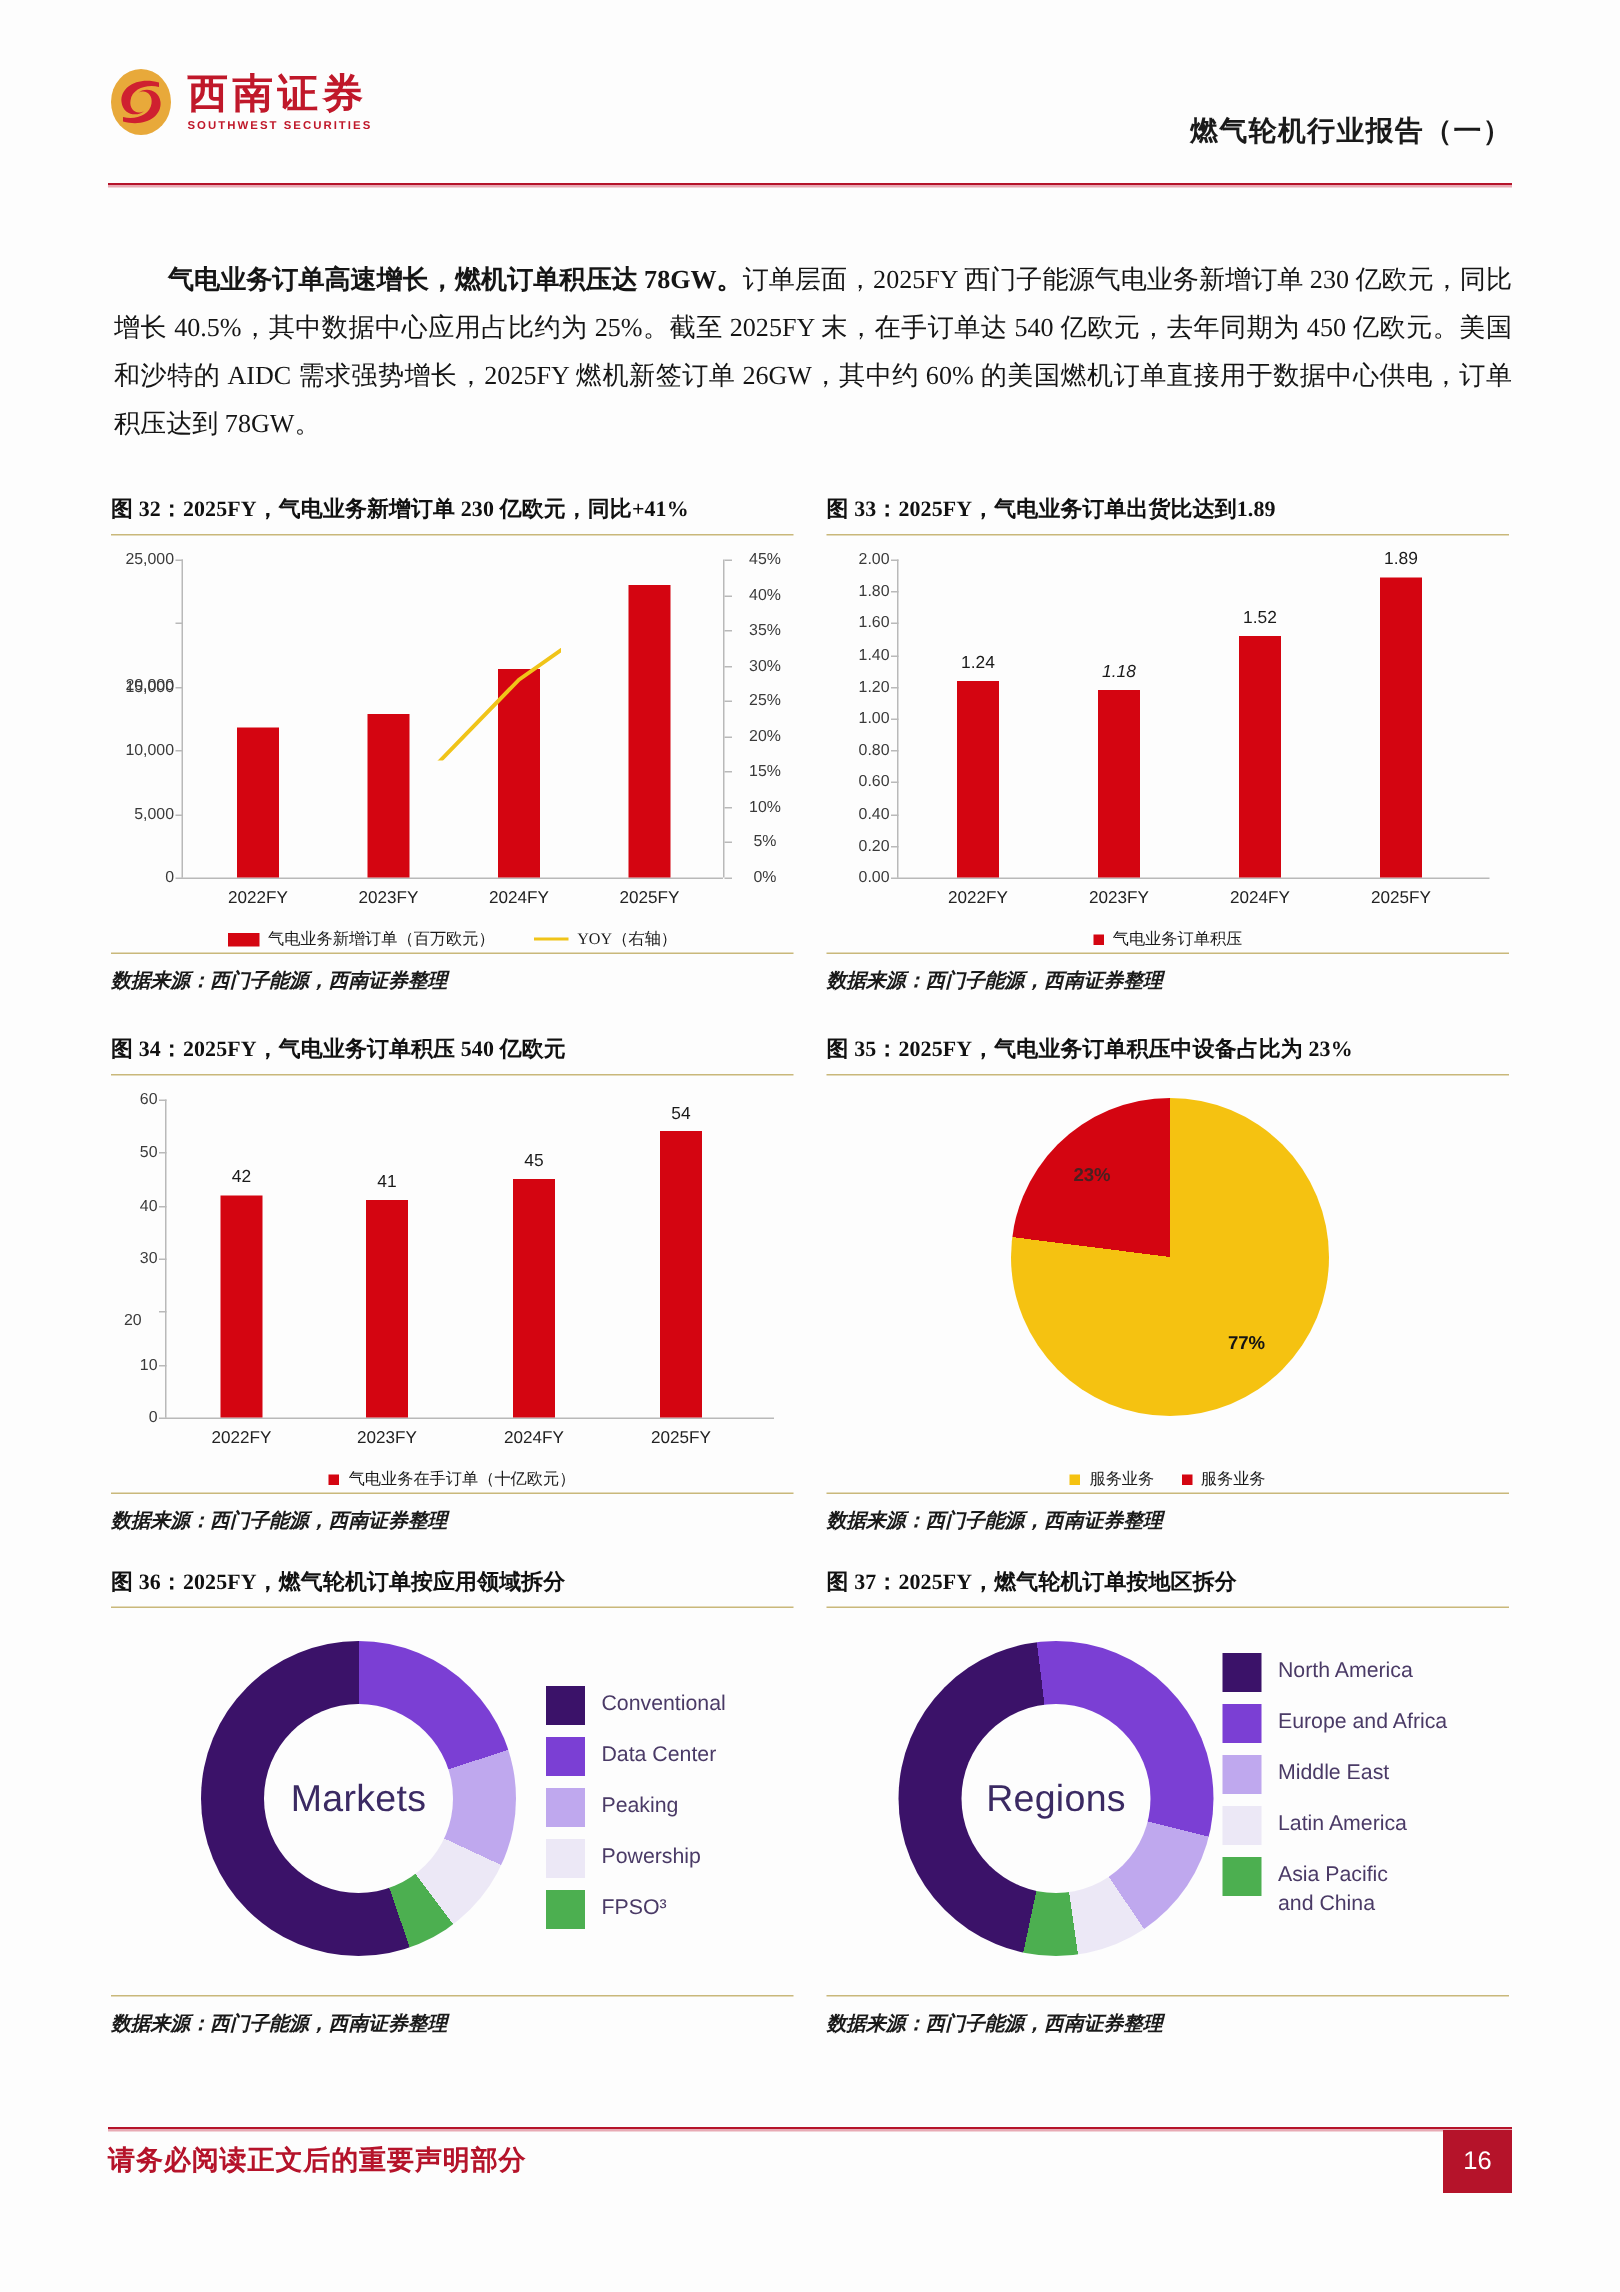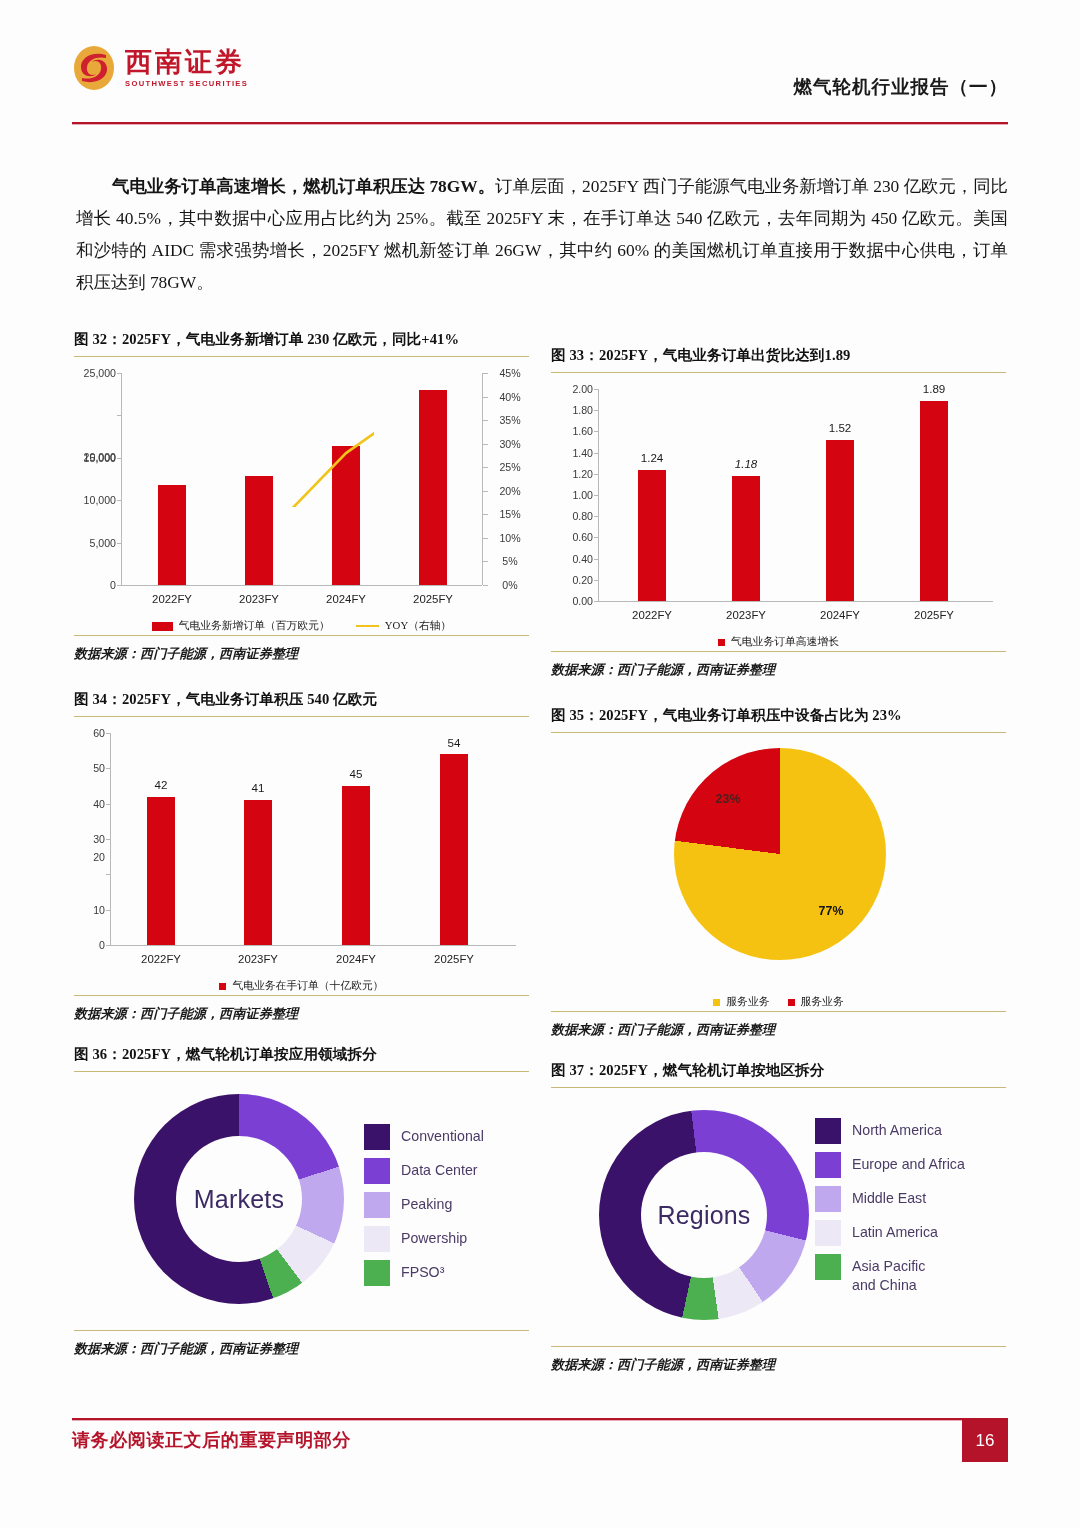--- a/index.html
+++ b/index.html
@@ -25,21 +25,21 @@
   
   .bodytext{position:absolute;left:76px;top:170px;width:932px;
     font-family:"Liberation Serif","DejaVu Serif",serif;font-size:17.4px;line-height:32px;
     text-align:justify;color:#151515;}
   .bodytext .lead{font-weight:700;}
   .indent{display:inline-block;width:36px;}
 
   
   .fig{position:absolute;width:455px;}
   .fig.c1{left:74px;}
-  .fig.c2{left:551px;margin-top:16px;}
+  .fig.c2{left:551px;}
   .fig.r1{top:330px;}
   .fig.r2{top:690px;}
   .fig.r3{top:1045px;}
 
   .fig-title{font-family:"Liberation Serif",serif;font-weight:700;font-size:14.6px;
     color:#111;padding-bottom:7px;border-bottom:1.6px solid #c9b87a;white-space:nowrap;letter-spacing:.1px;}
   .fig-body{height:278px;position:relative;}
   .fig-body.donut{height:258px;}
   .fig-source{font-family:"Liberation Serif",serif;font-style:italic;font-weight:700;
     font-size:13.2px;color:#1a1a1a;border-top:1.6px solid #c9b87a;padding-top:9px;}
@@ -224,21 +224,21 @@
         <div class="dlab" style="left:195px;top:84px;font-style:italic;">1.18</div>
         <div class="dlab" style="left:289px;top:48px;">1.52</div>
         <div class="dlab" style="left:383px;top:9px;">1.89</div>
         <div class="xlab" style="left:65px;top:236px;width:72px;">2022FY</div>
         <div class="xlab" style="left:159px;top:236px;width:72px;">2023FY</div>
         <div class="xlab" style="left:253px;top:236px;width:72px;">2024FY</div>
         <div class="xlab" style="left:347px;top:236px;width:72px;">2025FY</div>
         <div class="legend">
           <span class="it">
               <i class="sw sm"></i>
-              <span>气电业务订单高速增长</span>
+              <span>气电业务订单积压</span>
             </span>
         </div>
       </div>
     </div>
     <div class="fig-source">数据来源：西门子能源，西南证券整理</div>
   </div>
 
   <div class="fig c1 r2">
     <div class="fig-title">图 34：2025FY，气电业务订单积压 540 亿欧元</div>
     <div class="fig-body">
@@ -247,21 +247,21 @@
         <div class="axis-line" style="left:36px;top:228px;width:406px;height:1px;"></div>
         <div class="tick" style="left:32px;top:16px;"></div>
           <div class="ylab" style="left:-2px;top:16px;width:33px;">60</div>
         <div class="tick" style="left:32px;top:51.3px;"></div>
           <div class="ylab" style="left:-2px;top:51.3px;width:33px;">50</div>
         <div class="tick" style="left:32px;top:86.7px;"></div>
           <div class="ylab" style="left:-2px;top:86.7px;width:33px;">40</div>
         <div class="tick" style="left:32px;top:122px;"></div>
           <div class="ylab" style="left:-2px;top:122px;width:33px;">30</div>
         <div class="tick" style="left:32px;top:157.3px;"></div>
-          <div class="ylab" style="left:-2px;top:140px;width:33px;">20</div>
+          <div class="ylab" style="left:-2px;top:163px;width:33px;text-align:center;">20</div>
         <div class="tick" style="left:32px;top:192.7px;"></div>
           <div class="ylab" style="left:-2px;top:192.7px;width:33px;">10</div>
         <div class="tick" style="left:32px;top:228px;"></div>
           <div class="ylab" style="left:-2px;top:228px;width:33px;">0</div>
 
         <div class="bar" style="left:73px;top:79.6px;width:28px;height:148.4px;"></div>
         <div class="bar" style="left:170px;top:83.1px;width:28px;height:144.9px;"></div>
         <div class="bar" style="left:268px;top:69.0px;width:28px;height:159.0px;"></div>
         <div class="bar" style="left:366px;top:37.2px;width:28px;height:190.8px;"></div>
         <div class="dlab" style="left:87px;top:61px;">42</div>

